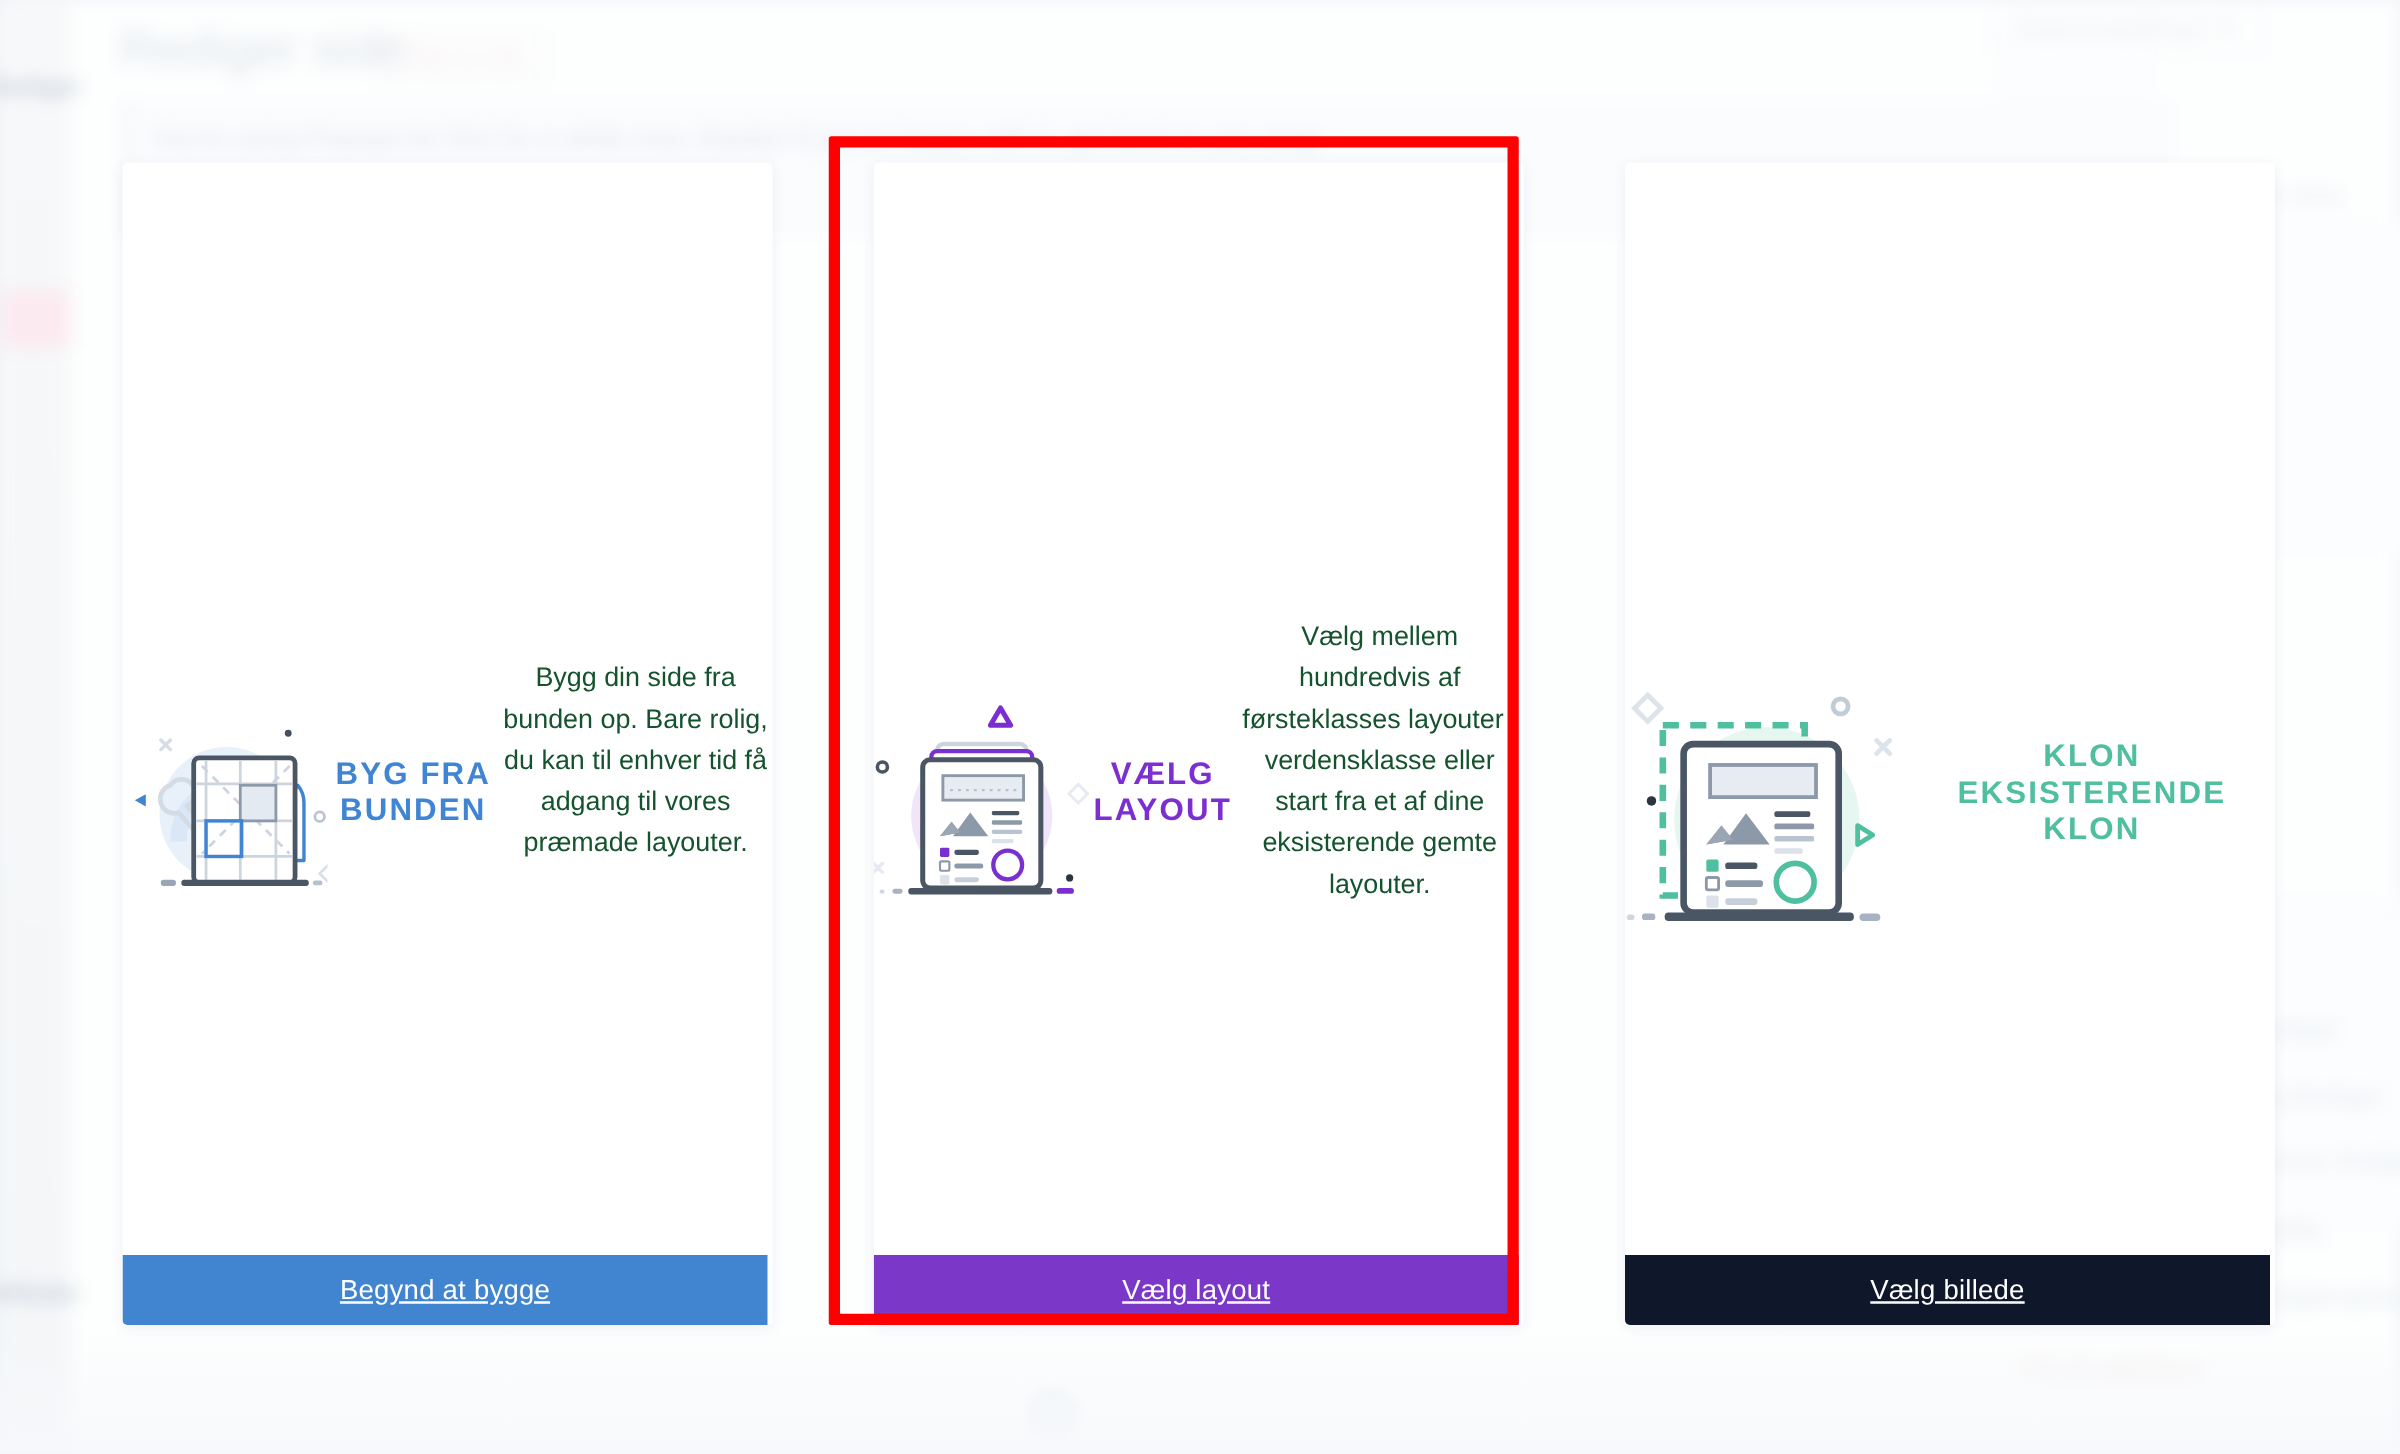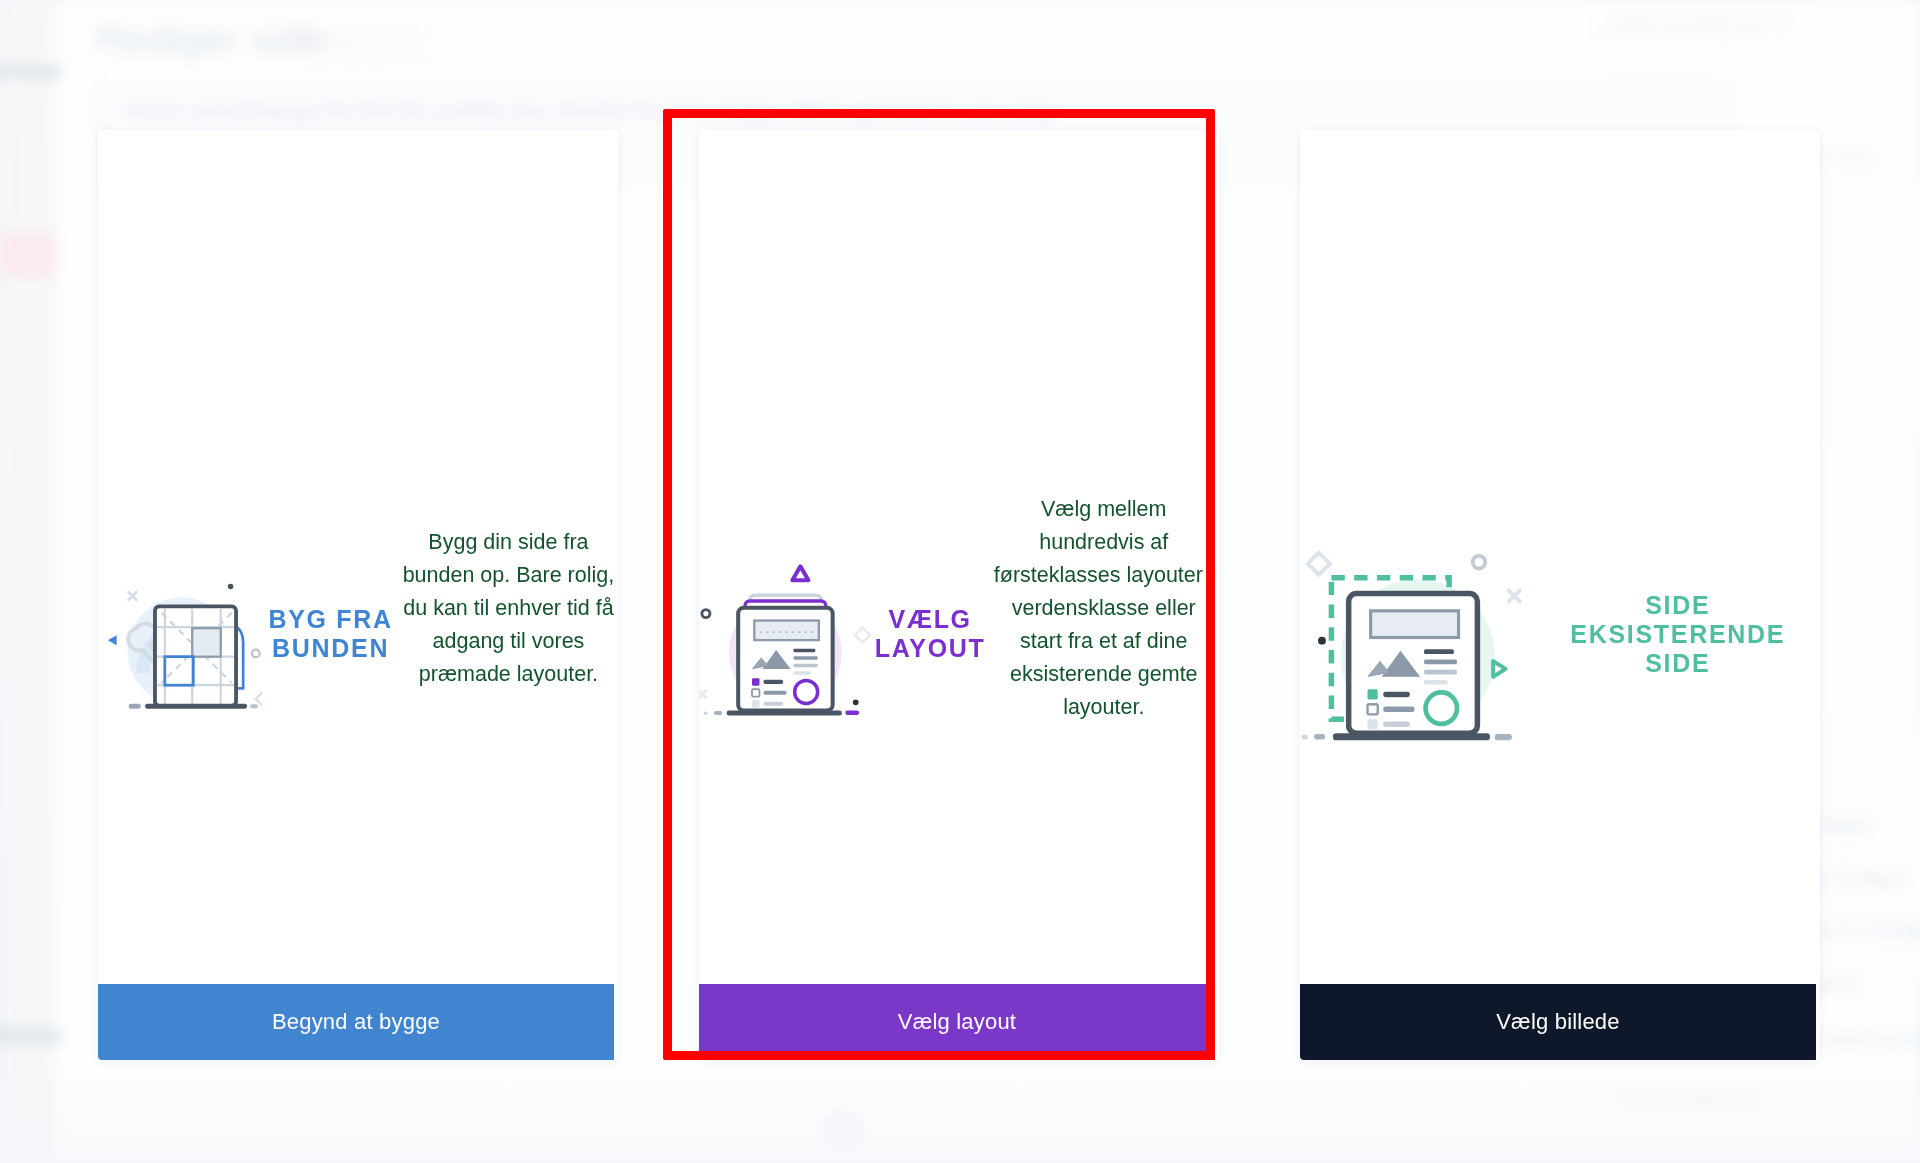--- a/index.html
+++ b/index.html
@@ -83,24 +83,24 @@
     text-align: center;
   }
   .card-desc {
     margin-top: 26px;
     width: 400px;
     font-size: 21.5px; line-height: 33px;
     color: #14532d; text-align: center;
   }
   .card-btn {
     position: absolute; left: 0; right: 4px; bottom: 0;
-    height: 76px;
+    height: 56px;
     display: flex; align-items: center; justify-content: center;
     color: #fff; font-size: 22px; letter-spacing: .2px;
-    cursor: pointer; user-select: none;
+    cursor: pointer; user-select: none; text-decoration: underline;
   }
 
   
   .highlight {
     position: absolute;
     left: 663px; top: 109px;
     width: 552px; height: 951px;
     border: 9px solid #ff0000;
     border-radius: 2px;
     pointer-events: none;
@@ -271,19 +271,19 @@
         <rect x="248" y="261" width="22" height="8" rx="4" fill="#a7b3c0"></rect>
         <rect x="18" y="261" width="14" height="7" rx="3" fill="#a7b3c0"></rect>
         <rect x="2" y="262" width="8" height="6" rx="3" fill="#cfd7e0"></rect>
 
         <path d="M24 30 l14 14 -14 14 -14 -14 z" fill="none" stroke="#dce3ea" stroke-width="5"></path>
         <circle cx="228" cy="42" r="8" fill="none" stroke="#c2ccd7" stroke-width="5"></circle>
         <path d="M266 78 l14 14 M280 78 l-14 14" stroke="#dce3ea" stroke-width="5" stroke-linecap="round"></path>
         <circle cx="28" cy="142" r="5" fill="#2c3440"></circle>
         <path d="M246 168 l16 10 -16 10 z" fill="none" stroke="#4fbfa0" stroke-width="5" stroke-linejoin="round"></path>
       </svg>
-      <div class="card-title" style="color: rgb(79, 191, 160);">SIDE EKSISTERENDE SIDE</div>
+      <div class="card-title" style="color: rgb(79, 191, 160);">KLON EKSISTERENDE KLON</div>
       <div class="card-btn" style="background:#0f172a">Vælg billede</div>
     </div>
   </div>
 
   <div class="highlight" style="border-color: rgb(255, 0, 0);"></div>
 </div>
 
 </body></html>

